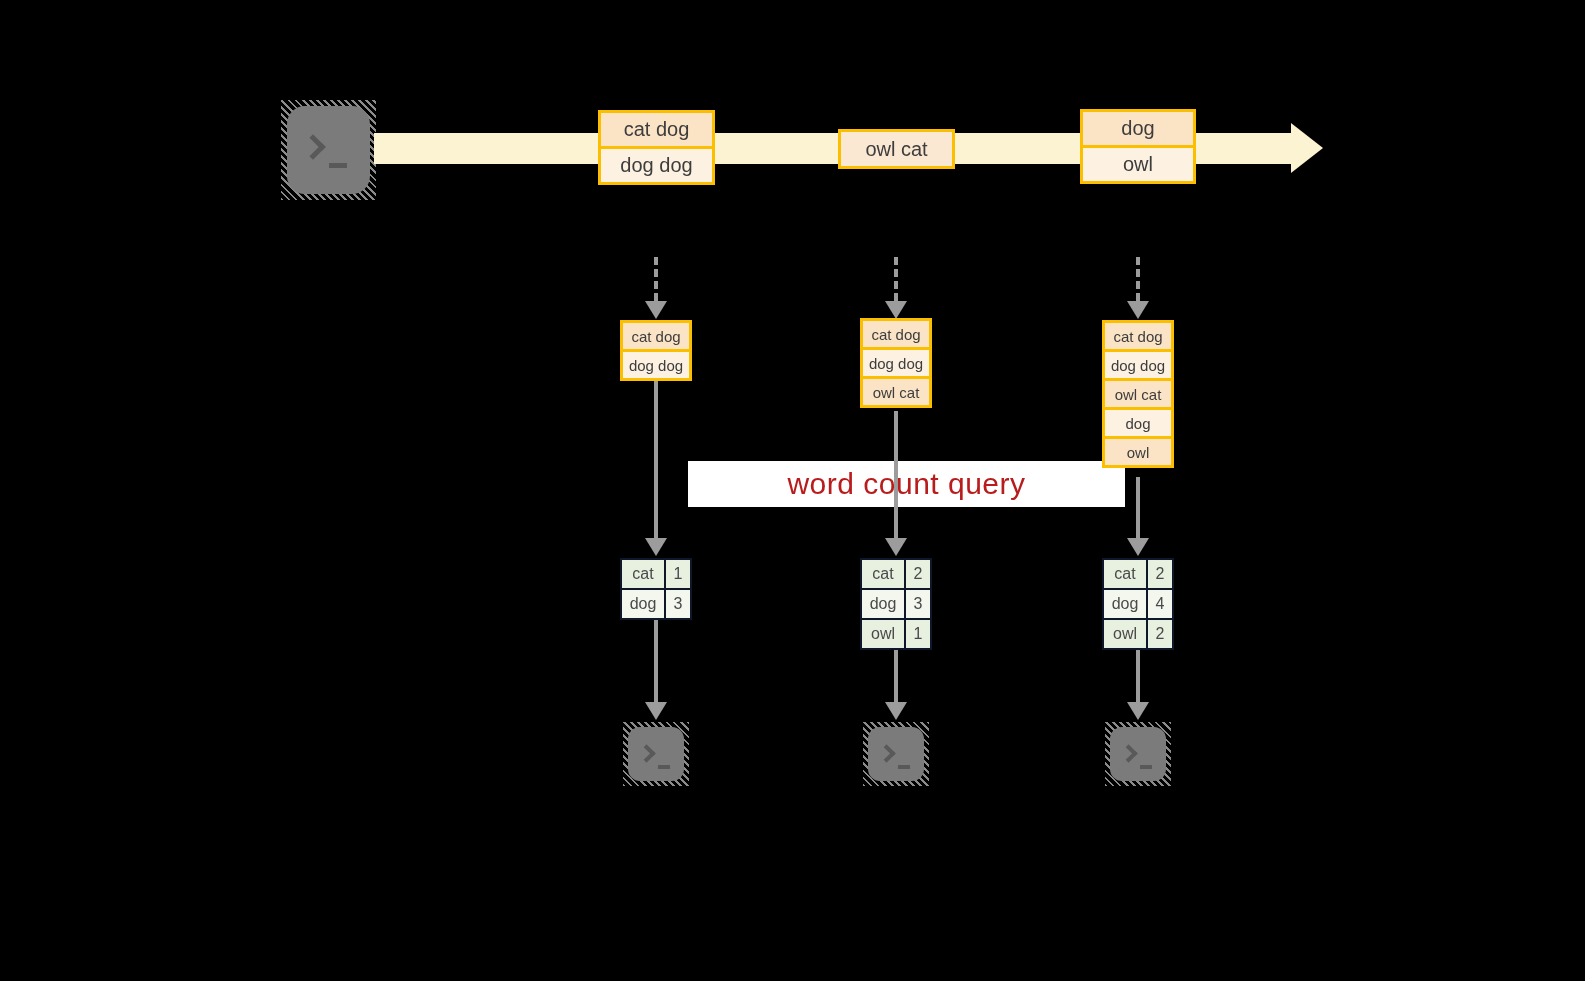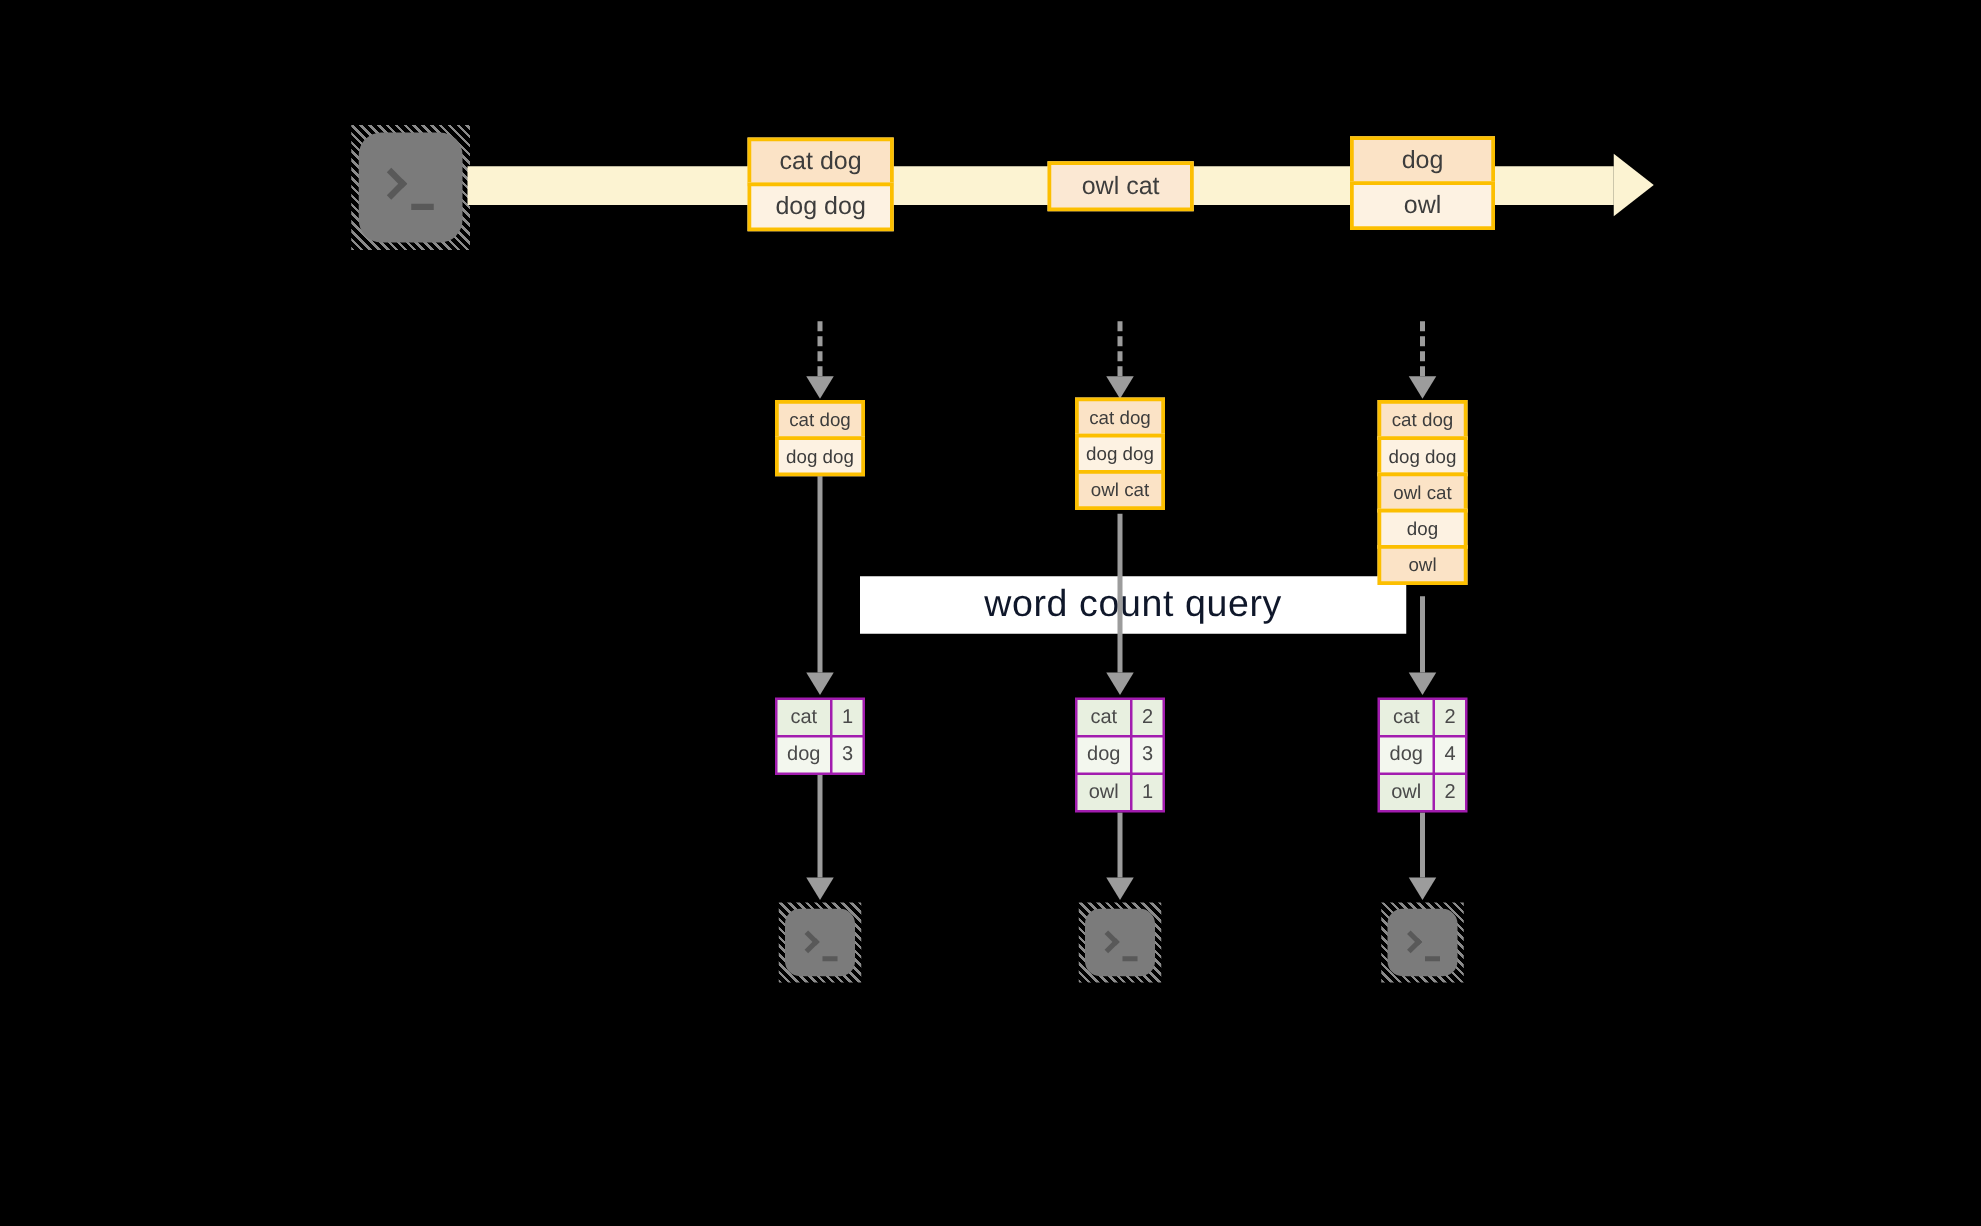--- a/index.html
+++ b/index.html
@@ -34,25 +34,25 @@
   .ecell.big{width:117px;height:39px;font-size:20px;}
   .stack .ecell{width:72px;height:32px;font-size:15px;}
   
   .vdash{position:absolute;width:0;border-left:4px dashed #9c9c9c;z-index:2;}
   .vline{position:absolute;width:4px;background:#9c9c9c;z-index:2;}
   .ahead{position:absolute;width:0;height:0;border-left:11px solid transparent;border-right:11px solid transparent;border-top:18px solid #9c9c9c;z-index:2;}
   
   .banner{
     position:absolute;left:688px;top:461px;width:437px;height:46px;background:#ffffff;
     display:flex;align-items:center;justify-content:center;
-    font-size:30px;color:#0f172a;letter-spacing:.5px;z-index:1;
+    font-size:30px;color:#b91c1c;letter-spacing:.5px;z-index:1;
   }
   
   .gtable{
-    position:absolute;background:#a21caf;padding:2px;display:flex;flex-direction:column;gap:2px;z-index:3;
+    position:absolute;background:#0f172a;padding:2px;display:flex;flex-direction:column;gap:2px;z-index:3;
   }
   .grow{display:flex;gap:2px;}
   .gcell{background:#e8f0e0;display:flex;align-items:center;justify-content:center;height:28px;font-size:16px;color:#4a4a4a;}
   .grow:nth-child(even) .gcell{background:#f3f7ee;}
   .gcell.word{width:42px;}
   .gcell.num{width:24px;}
 </style>
 </head>
 <body>
 

